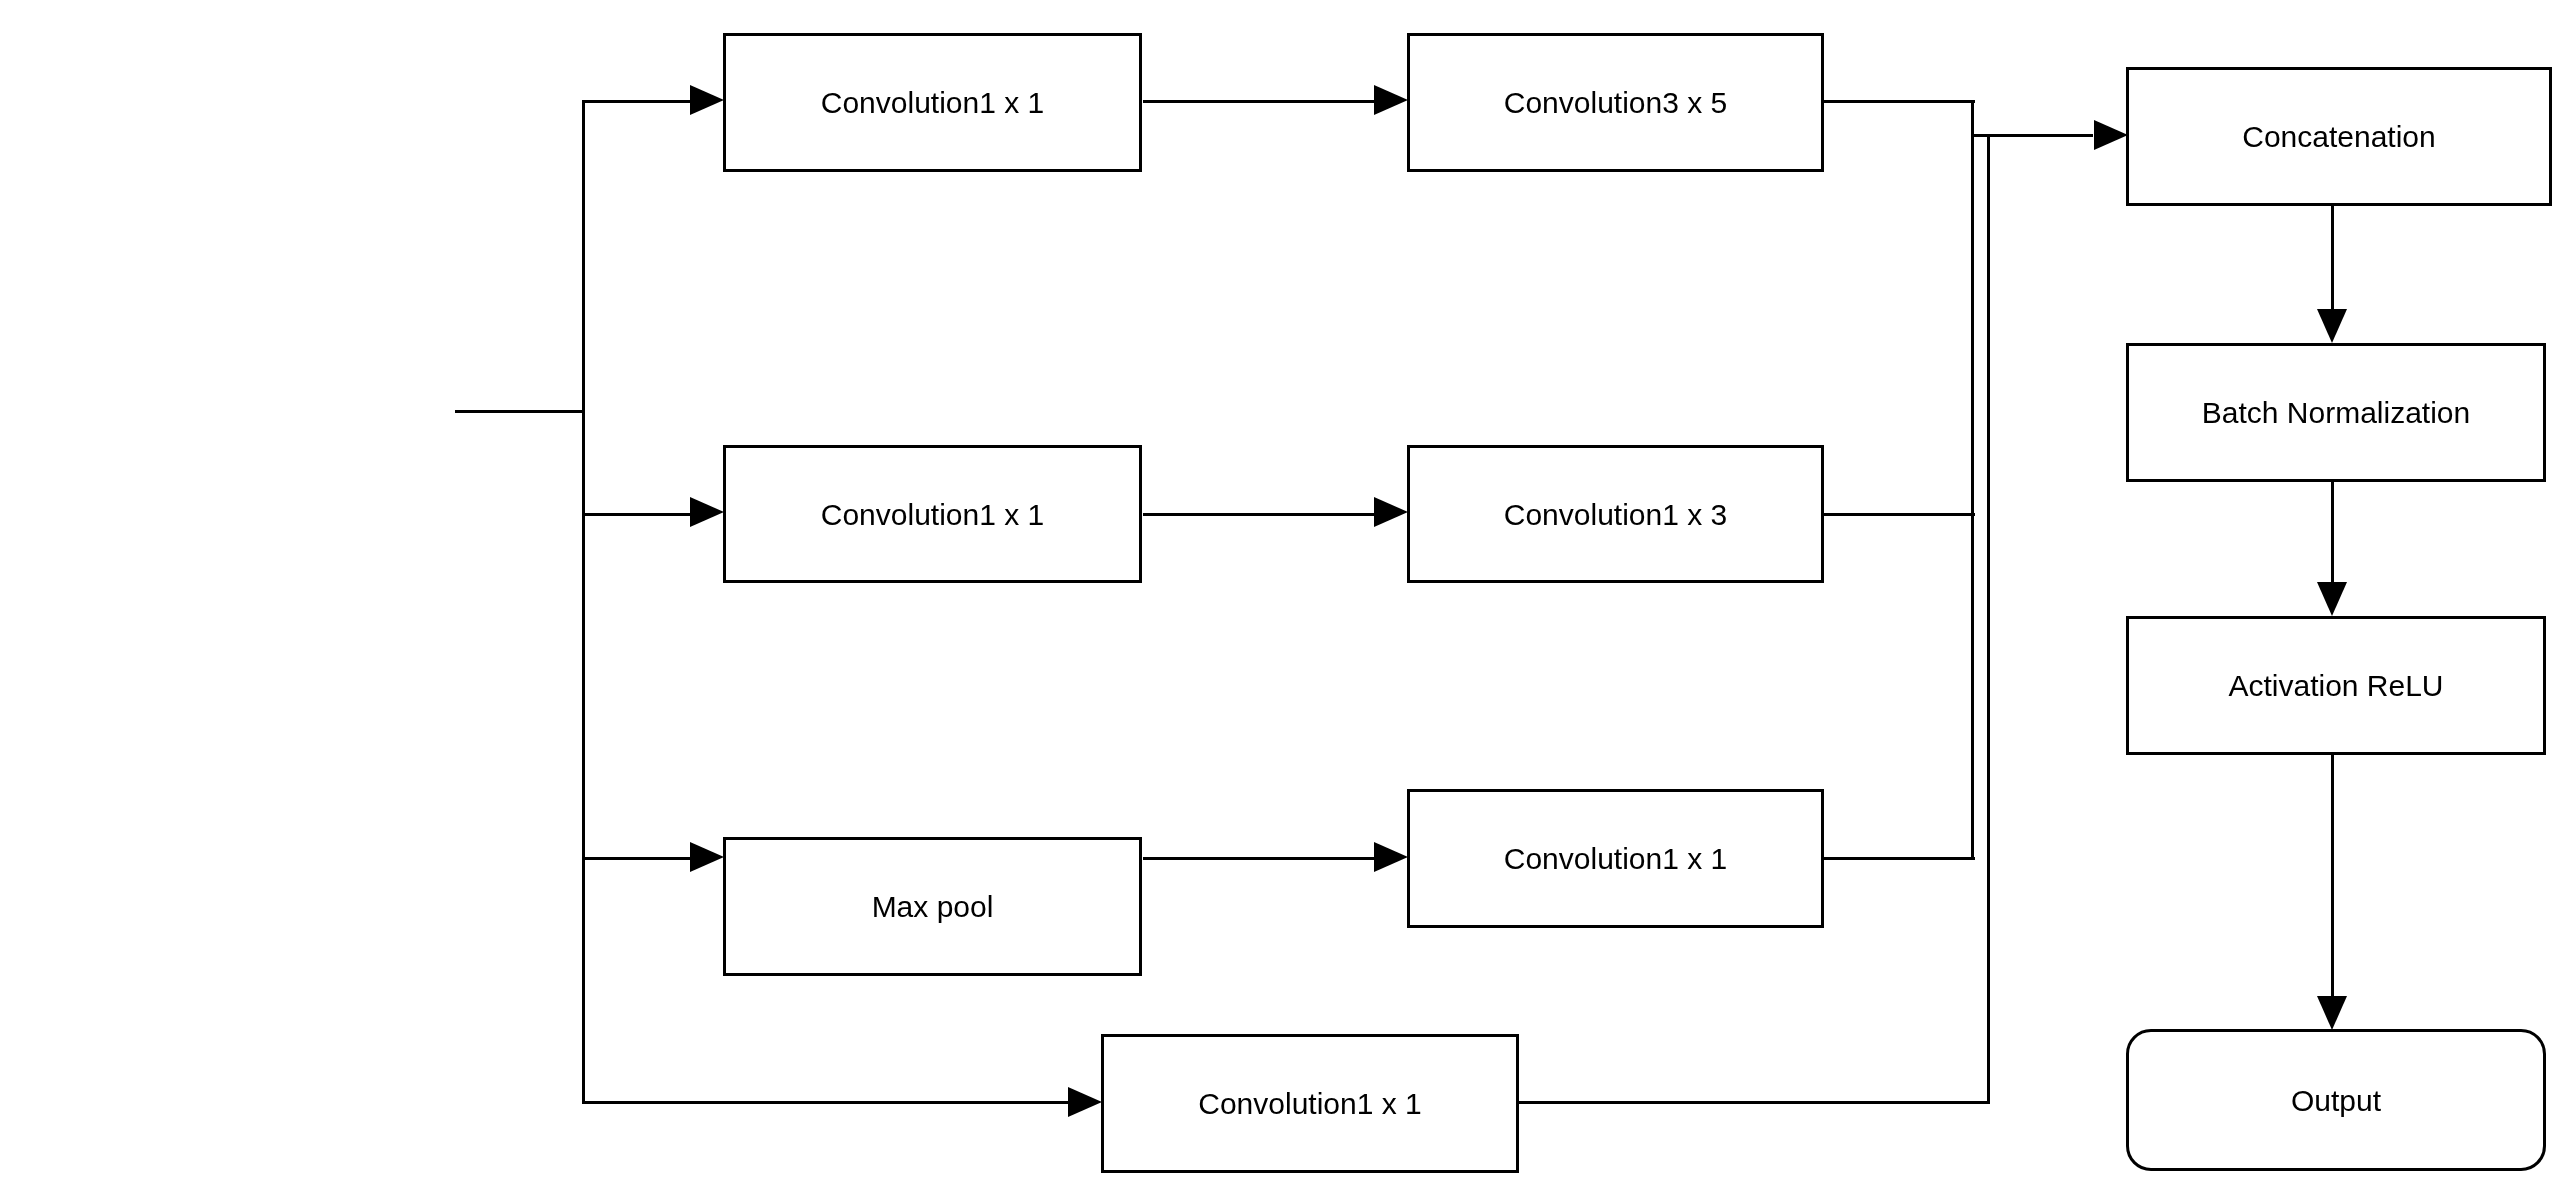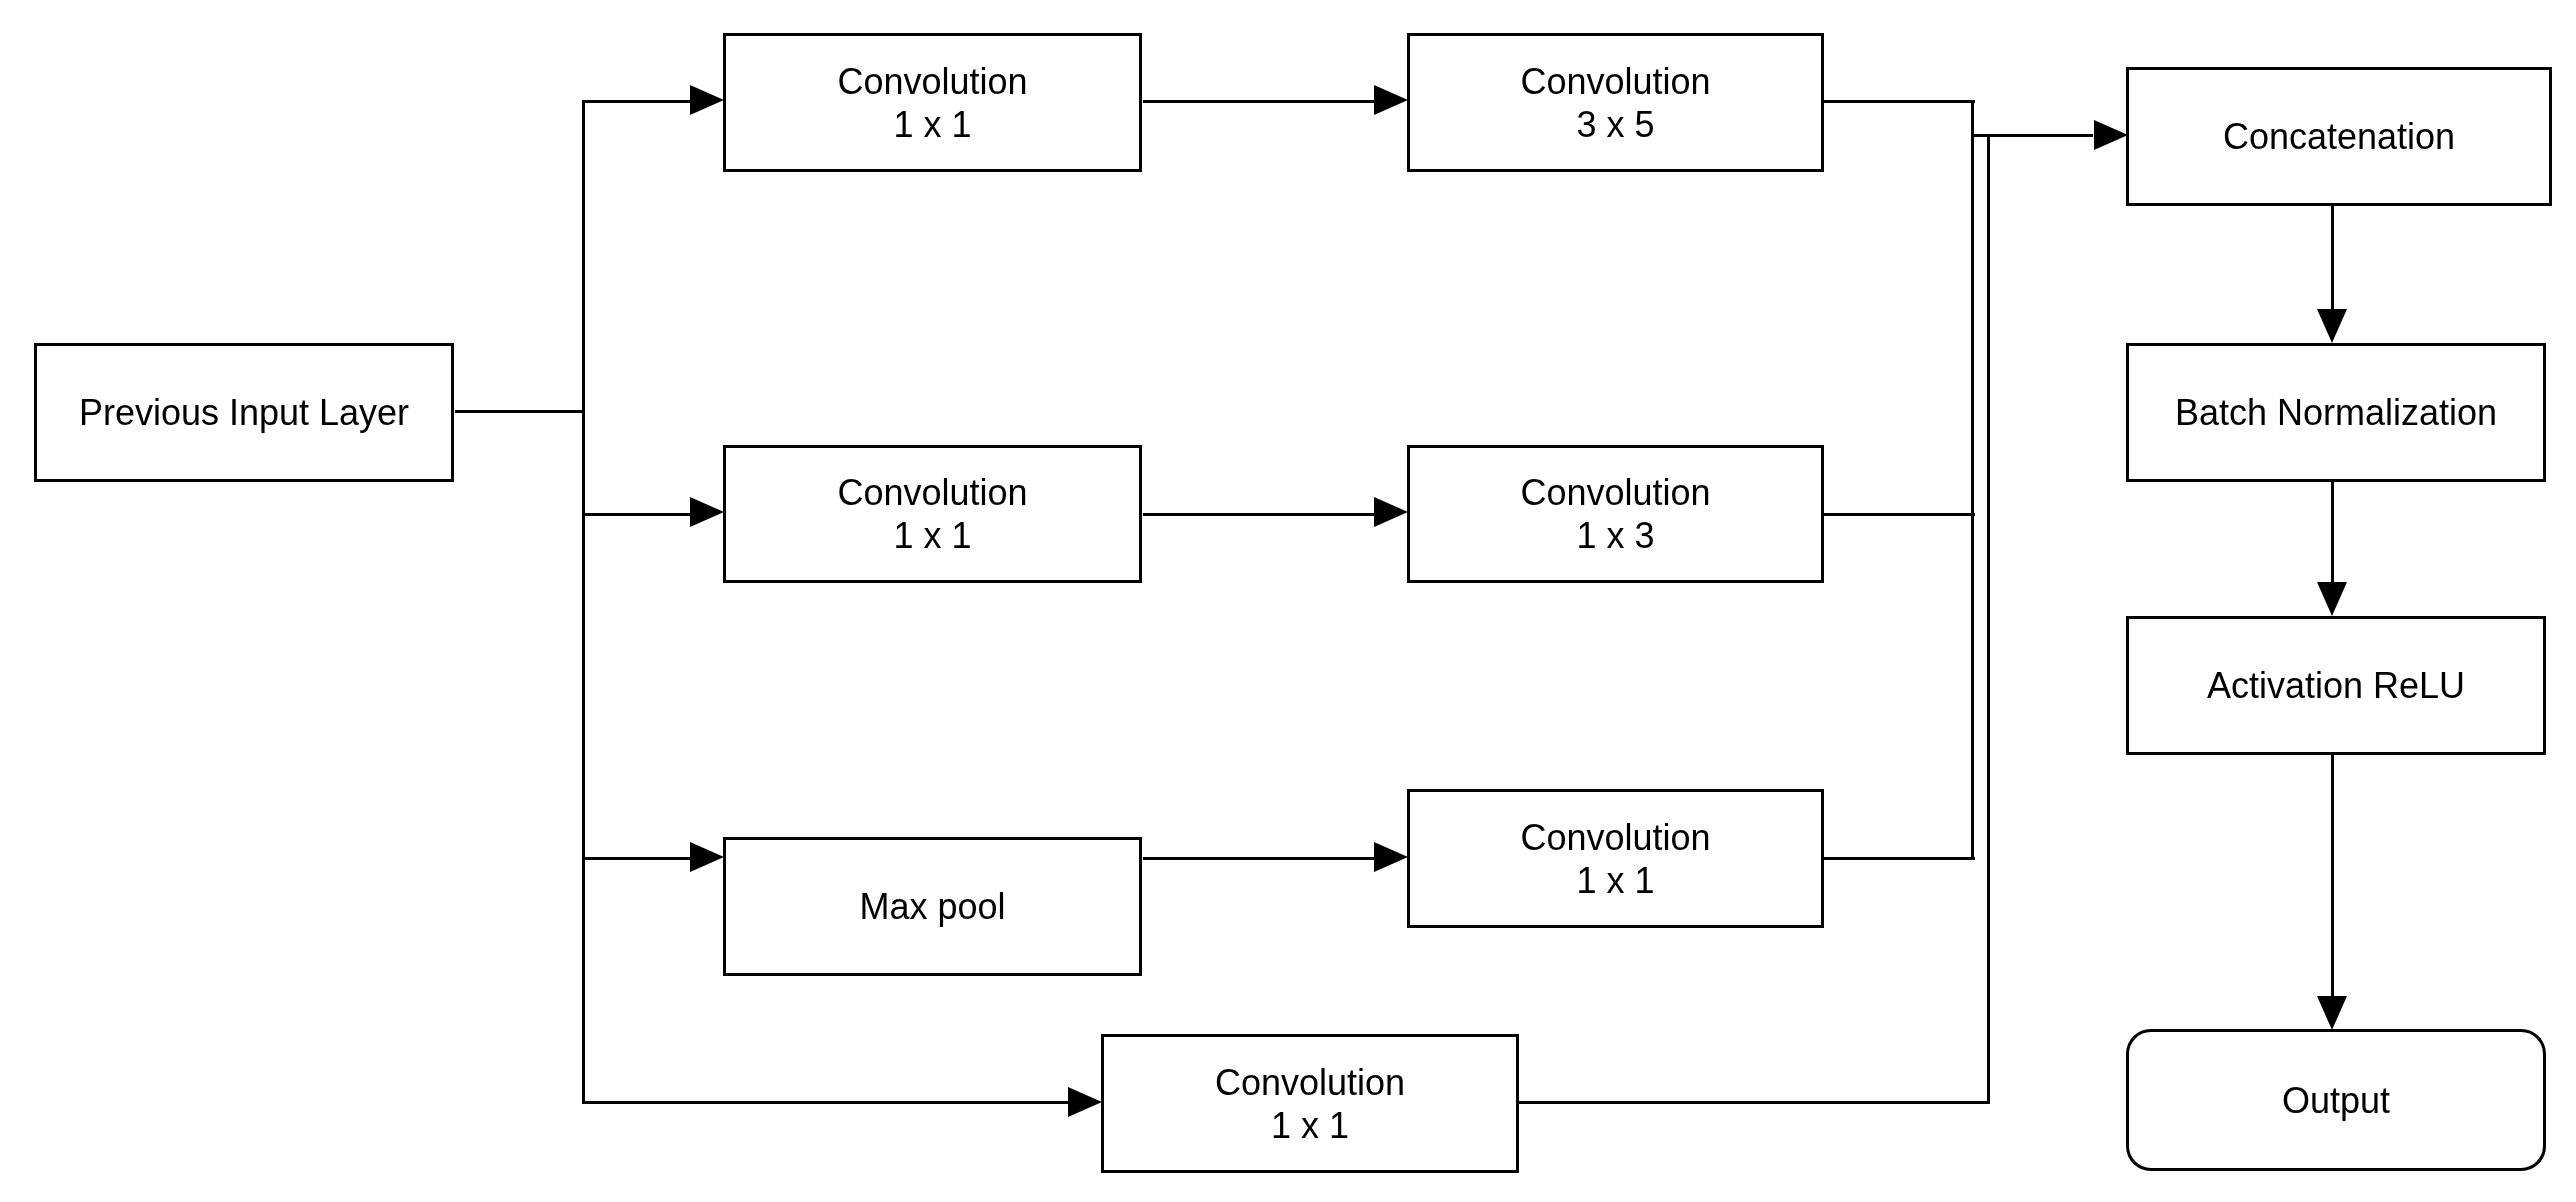--- a/index.html
+++ b/index.html
@@ -14,26 +14,26 @@
     height: 1202px;
     background: #ffffff;
     overflow: hidden;
   }
   .node {
     position: absolute;
     box-sizing: border-box;
     background: #ffffff;
     border: 3.8px solid #000000;
     display: flex;
-    flex-direction: column;
+    flex-direction: row;
     align-items: center;
     justify-content: center;
     text-align: center;
     color: #000000;
-    font-size: 36px;
+    font-size: 30px;
     line-height: 43px;
     white-space: nowrap;
   }
   .edge-h {
     position: absolute;
     height: 3.1px;
     background: #000000;
   }
   .edge-v {
     position: absolute;
@@ -55,23 +55,20 @@
     border-left: 15.3px solid transparent;
     border-right: 15.3px solid transparent;
     border-top: 34px solid #000000;
   }
 </style>
 </head>
 <body>
 
 <div id="canvas">
 
-  <div class="node" style="left:34px; top:343px; width:420px; height:139px;">
-    <span>Previous Input Layer</span>
-  </div>
 
   <div class="node" style="left:723px; top:33px; width:419px; height:139px;">
     <span>Convolution</span>
     <span>1 x 1</span>
   </div>
 
   <div class="node" style="left:1407px; top:33px; width:417px; height:139px;">
     <span>Convolution</span>
     <span>3 x 5</span>
   </div>

